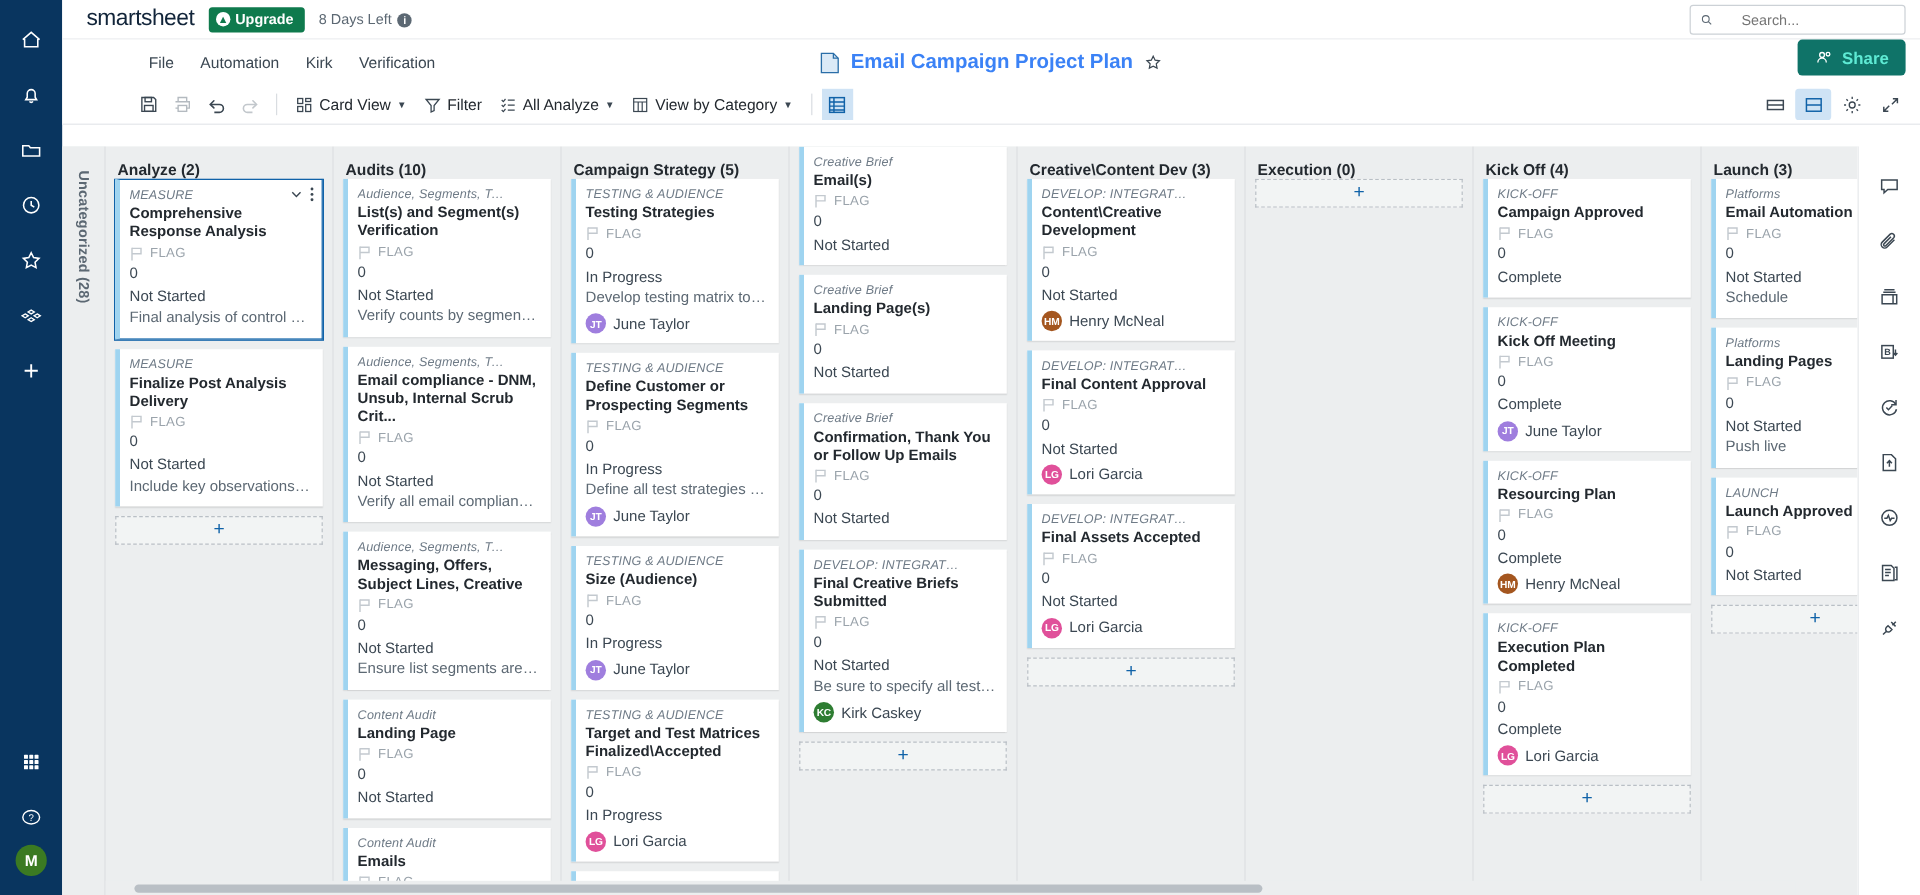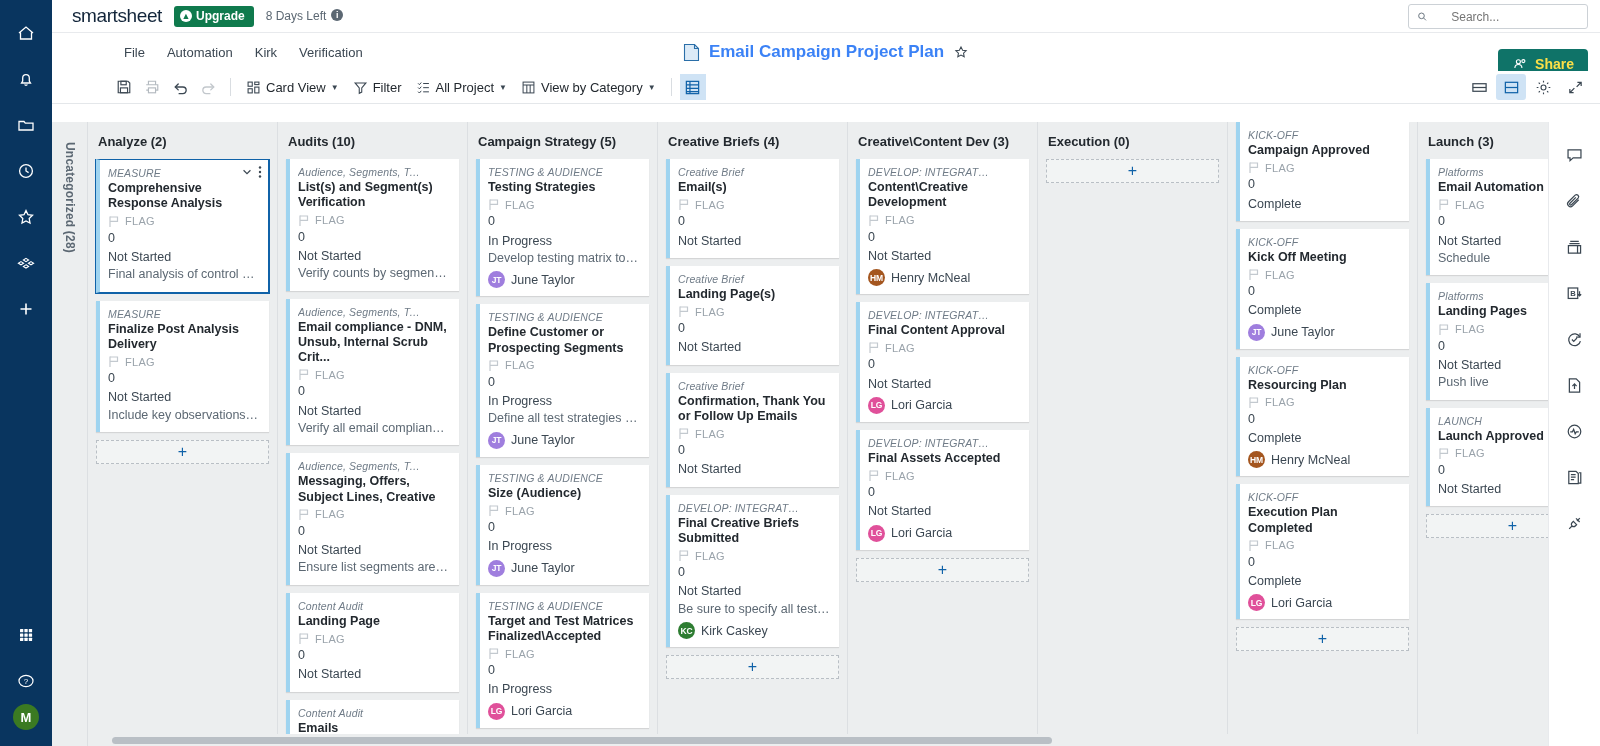--- a/index.html
+++ b/index.html
@@ -51,21 +51,21 @@
   .logo { font-size:19px; letter-spacing:-0.4px; color:#12253a; font-weight:400; }
   .upgrade {
     margin-left:12px; background:#0f7a4d; color:#fff; border-radius:3px;
     height:21px; padding:0 9px 0 6px; display:flex; align-items:center; gap:4px;
     font-size:12px; font-weight:bold; cursor:pointer;
   }
   .upgrade .up-ico {
     width:12px;height:12px;border-radius:50%;background:#fff;color:#0f7a4d;
     font-size:9px;display:flex;align-items:center;justify-content:center; line-height:1;
   }
-  .days { margin-left:12px; font-size:12px; color:#5c6873; display:flex; align-items:flex-start; gap:5px;}
+  .days { margin-left:12px; font-size:12px; color:#5c6873; display:flex; align-items:flex-end; gap:5px;}
   .info-dot {
     width:12px;height:12px;border-radius:50%;background:#5c6873;color:#fff;
     font-size:9px;display:flex;align-items:center;justify-content:center;font-weight:bold;
   }
   .searchbox {
     position:absolute; right:12px; top:4px; width:180px; height:25px;
     border:1px solid #ccd1d6; border-radius:3px; display:flex; align-items:center;
     padding:0 8px; gap:24px; background:#fff;justify-content:center;
   }
   .searchbox input {
@@ -78,22 +78,22 @@
     height:38px; display:flex; align-items:center; gap:2px; padding-left:62px;
     position:relative; background:#fff;
   }
   .menu-item { padding:5px 10px; font-size:13px; color:#3b4752; cursor:pointer; border-radius:3px; }
   .doc-title-wrap {
     position:absolute; left:0; right:0; top:0; height:38px;
     display:flex; align-items:center; justify-content:center; gap:9px; pointer-events:none;
   }
   .doc-title { font-size:17px; font-weight:bold; color:#3b82f6; pointer-events:auto; cursor:pointer;}
   .share-btn {
-    position:absolute; right:12px; top:16px;
-    background:#0f7368; color:#fde047; height:30px; border-radius:4px;
+    position:absolute; right:12px; top:0;
+    background:#0f7368; color:#5eead4; height:30px; border-radius:4px;
     display:flex; align-items:center; gap:7px; padding:0 14px;
     font-size:14px; font-weight:bold; cursor:pointer;
   }
 
   
   .toolbar {
     height:33px; border-bottom:1px solid #e4e7ea; display:flex; align-items:center;
     padding-left:58px; gap:0; position:relative; background:#fff;
   }
   .tb-icon { width:28px; height:26px; display:flex; align-items:center; justify-content:center; cursor:pointer;}
@@ -125,21 +125,21 @@
     position:absolute; left:36px; top:0; right:0; bottom:0;
     display:flex; align-items:flex-start;
   }
   .col {
     width:190px; flex:0 0 190px; height:100%;
     border-right:1px solid #dcdfe2; padding:0 0 0 0;
     display:flex; flex-direction:column;
   }
   .col-head {
     font-size:13px; font-weight:bold; color:#23292f;
-    padding:12px 0 10px 10px; flex:0 0 auto;
+    padding:12px 0 0 10px; flex:0 0 auto;
   }
   .col-body { padding:0 8px 20px 8px; overflow:hidden; flex:1 1 auto; }
 
   .card {
     background:#fff; border-left:4px solid #9fd4f0; margin-bottom:8px;
     padding:7px 9px 8px 8px; position:relative;
     box-shadow:0 1px 1px rgba(0,0,0,0.10);
   }
   .card.selected {
     border:1px solid #1062a8; border-left:4px solid #9fd4f0;
@@ -356,21 +356,21 @@
         <span>Filter</span>
       </div>
 
       <div class="tb-group">
         <svg width="15" height="15" viewBox="0 0 18 18" fill="none" stroke="#3b4752" stroke-width="1.2">
           <path d="M2.5 4 l1.6 1.6 2.2-2.6"></path>
             <path d="M2.5 9 l1.6 1.6 2.2-2.6"></path>
             <path d="M2.5 14 l1.6 1.6 2.2-2.6"></path>
             <path d="M8.6 4.2 H15.5 M8.6 9.2 H15.5 M8.6 14.2 H15.5"></path>
         </svg>
-        <span>All Project</span>
+        <span>All Analyze</span>
         <span class="caret">▼</span>
       </div>
 
       <div class="tb-group">
         <svg width="15" height="15" viewBox="0 0 18 18" fill="none" stroke="#3b4752" stroke-width="1.2">
           <rect x="2.5" y="2.5" width="13" height="13"></rect>
             <path d="M2.5 6 H15.5 M7 6 V15.5 M11 6 V15.5"></path>
         </svg>
         <span>View by Category</span>
         <span class="caret">▼</span>
@@ -605,21 +605,20 @@
                   <div class="avatar" style="background: rgb(224, 80, 154);">LG</div>
                   <span class="assignee-name">Lori Garcia</span>
                 </div>
               </div>
               <div class="card">
                 <div class="card-cat">TESTING &amp; AUDIENCE</div>
               </div>
             </div>
           </div>
           <div class="col">
-            <div class="col-head">Creative Briefs (4)</div>
             <div class="col-body col-clip">
               <div class="card">
                 <div class="card-cat">Creative Brief</div>
                 <div class="card-title">Email(s)</div>
                 <div class="card-flag">
                   <svg width="12" height="13" viewBox="0 0 12 13" fill="none" stroke="#c3c9cf" stroke-width="1.2">
                     <path d="M2 1.5 V12"></path>
                     <path d="M2 2 h7.5 v4.4 H2"></path>
                   </svg>
                   <span>FLAG</span>
@@ -731,20 +730,21 @@
               <div class="add-card">+</div>
             </div>
           </div>
           <div class="col">
             <div class="col-head">Execution (0)</div>
             <div class="col-body col-clip">
               <div class="add-card">+</div>
             </div>
           </div>
           <div class="col">
+            <div class="col-head">Kick Off (4)</div>
             <div class="col-body col-clip">
               <div class="card">
                 <div class="card-cat">KICK-OFF</div>
                 <div class="card-title">Campaign Approved</div>
                 <div class="card-flag">
                   <svg width="12" height="13" viewBox="0 0 12 13" fill="none" stroke="#c3c9cf" stroke-width="1.2">
                     <path d="M2 1.5 V12"></path>
                     <path d="M2 2 h7.5 v4.4 H2"></path>
                   </svg>
                   <span>FLAG</span>

